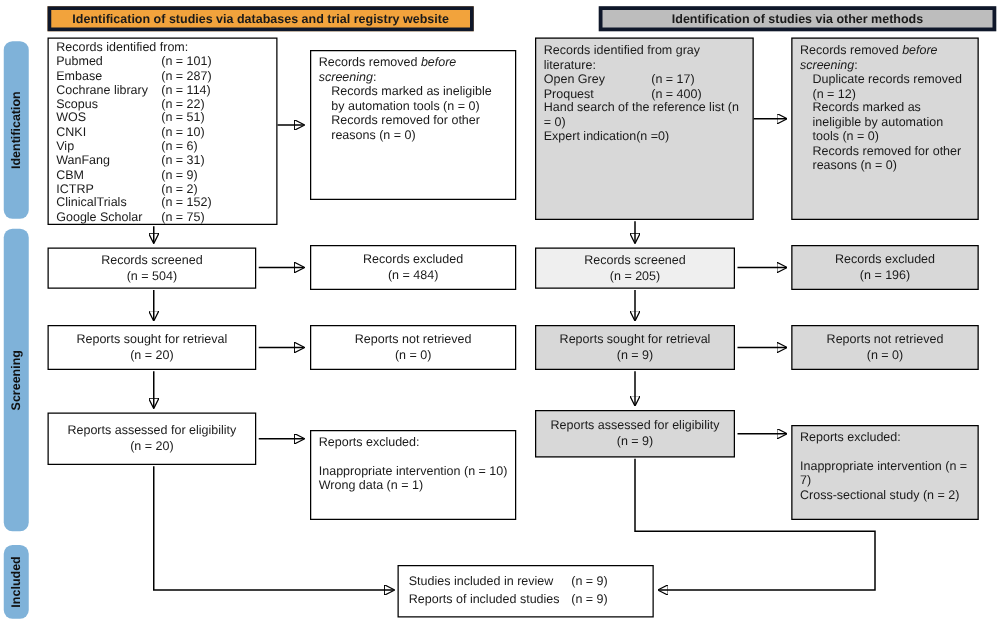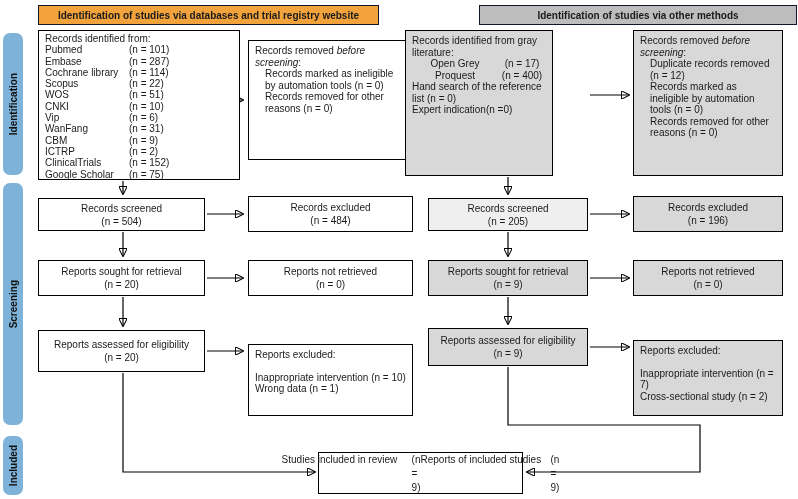--- a/index.html
+++ b/index.html
@@ -1,21 +1,21 @@
 <!DOCTYPE html>
 <html style="--header-orange: #F2A33C; --header-gray: #BDBDBD; --stage-blue: #7FB2D9; --box-gray: #D8D8D8; --box-gray-light: #EFEFEF;"><head>
 <meta charset="utf-8">
 <style>
   html,body{margin:0;padding:0;background:#fff;}
   .canvas{
     position:relative;width:798px;height:499px;background:#fff;
     font-family:"Liberation Sans", sans-serif;color:#1a1a1a;overflow:hidden;
   }
   .hdr{
-    position:absolute;height:20px;border:1px solid #0f172a;box-sizing:border-box;
+    position:absolute;height:20px;border:3px solid #0f172a;box-sizing:border-box;
     display:flex;align-items:center;justify-content:center;
     font-size:10px;font-weight:bold;text-align:center;
   }
   .hdr-left{left:38px;top:5px;width:341px;background:var(--header-orange,#F2A33C);}
   .hdr-right{left:479px;top:5px;width:318px;background:var(--header-gray,#BDBDBD);}
   .stage{
     position:absolute;left:3px;width:20px;background:var(--stage-blue,#7FB2D9);
     border-radius:7px;display:flex;align-items:center;justify-content:center;
   }
   .stage span{
@@ -28,21 +28,21 @@
   .bx{
     position:absolute;border:1px solid #000;background:#fff;box-sizing:border-box;
     font-size:10px;line-height:11.5px;
   }
   .gray{background:var(--box-gray,#D8D8D8);}
   .gray-light{background:var(--box-gray-light,#EFEFEF);}
   .ctr{display:flex;flex-direction:column;align-items:center;justify-content:center;
        text-align:center;line-height:13px;}
   .pad{padding:4px 6px;}
   .row{display:grid;grid-template-columns:84px 1fr;}
-  .row-w{display:grid;grid-template-columns:86px 1fr;text-align:center;}
+  .row-w{display:grid;grid-template-columns:86px 1fr;}
   .rm-item{margin-left:10px;}
   .i{font-style:italic;}
   .gap{height:11px;}
   .inc-row{display:grid;grid-template-columns:130px auto;line-height:14px;}
   #arrows{position:absolute;left:0;top:0;pointer-events:none;}
   #arrows path{stroke:#000;stroke-width:1.2;fill:none;}
 </style>
 </head>
 <body>
 
@@ -78,21 +78,21 @@
     <path d="M508,177 L508,194" marker-end="url(#ah)"></path>
     <path d="M590,95 L629,95" marker-end="url(#ah)"></path>
     <path d="M590,214 L629,214" marker-end="url(#ah)"></path>
     <path d="M508,232 L508,256" marker-end="url(#ah)"></path>
     <path d="M590,278 L629,278" marker-end="url(#ah)"></path>
     <path d="M508,297 L508,324" marker-end="url(#ah)"></path>
     <path d="M590,347 L629,347" marker-end="url(#ah)"></path>
     <path d="M508,367 L508,425 L700,425 L700,472 L527,472" marker-end="url(#ah)"></path>
   </svg>
 
-  <div class="bx pad" style="left:38px;top:30px;width:202px;height:150px;padding:2px 6px;line-height:11.3px;">
+  <div class="bx pad" style="left:38px;top:30px;width:184px;height:150px;padding:2px 6px;line-height:11.3px;">
     <div>Records identified from:</div>
     <div class="row">
         <span>Pubmed</span>
         <span>(n = 101)</span>
       </div>
     <div class="row">
         <span>Embase</span>
         <span>(n = 287)</span>
       </div>
     <div class="row">
@@ -168,21 +168,21 @@
     <div>(n = 20)</div>
   </div>
 
   <div class="bx pad" style="left:248px;top:344px;width:165px;height:72px;">
     <div>Reports excluded:</div>
     <div class="gap"></div>
     <div>Inappropriate intervention (n = 10)</div>
     <div>Wrong data (n = 1)</div>
   </div>
 
-  <div class="bx pad gray" style="left:405px;top:30px;width:148px;height:146px;">
+  <div class="bx pad gray" style="left:428px;top:30px;width:175px;height:146px;">
     <div>Records identified from gray literature:</div>
     <div class="row-w">
         <span>Open Grey</span>
         <span>(n = 17)</span>
       </div>
     <div class="row-w">
         <span>Proquest</span>
         <span>(n = 400)</span>
       </div>
     <div>Hand search of the reference list (n = 0)</div>
@@ -221,21 +221,21 @@
     <div>(n = 9)</div>
   </div>
 
   <div class="bx pad gray" style="left:633px;top:340px;width:150px;height:76px;">
     <div>Reports excluded:</div>
     <div class="gap"></div>
     <div>Inappropriate intervention (n = 7)</div>
     <div>Cross-sectional study (n = 2)</div>
   </div>
 
-  <div class="bx" style="left:318px;top:452px;width:205px;height:42px;display:flex;flex-direction:row;justify-content:center;padding:0 8px;">
+  <div class="bx" style="left:318px;top:452px;width:205px;height:42px;display:flex;flex-direction:column;justify-content:center;padding:0 8px;">
     <div class="inc-row">
         <span>Studies included in review</span>
         <span>(n = 9)</span>
       </div>
     <div class="inc-row">
         <span>Reports of included studies</span>
         <span>(n = 9)</span>
       </div>
   </div>
 

